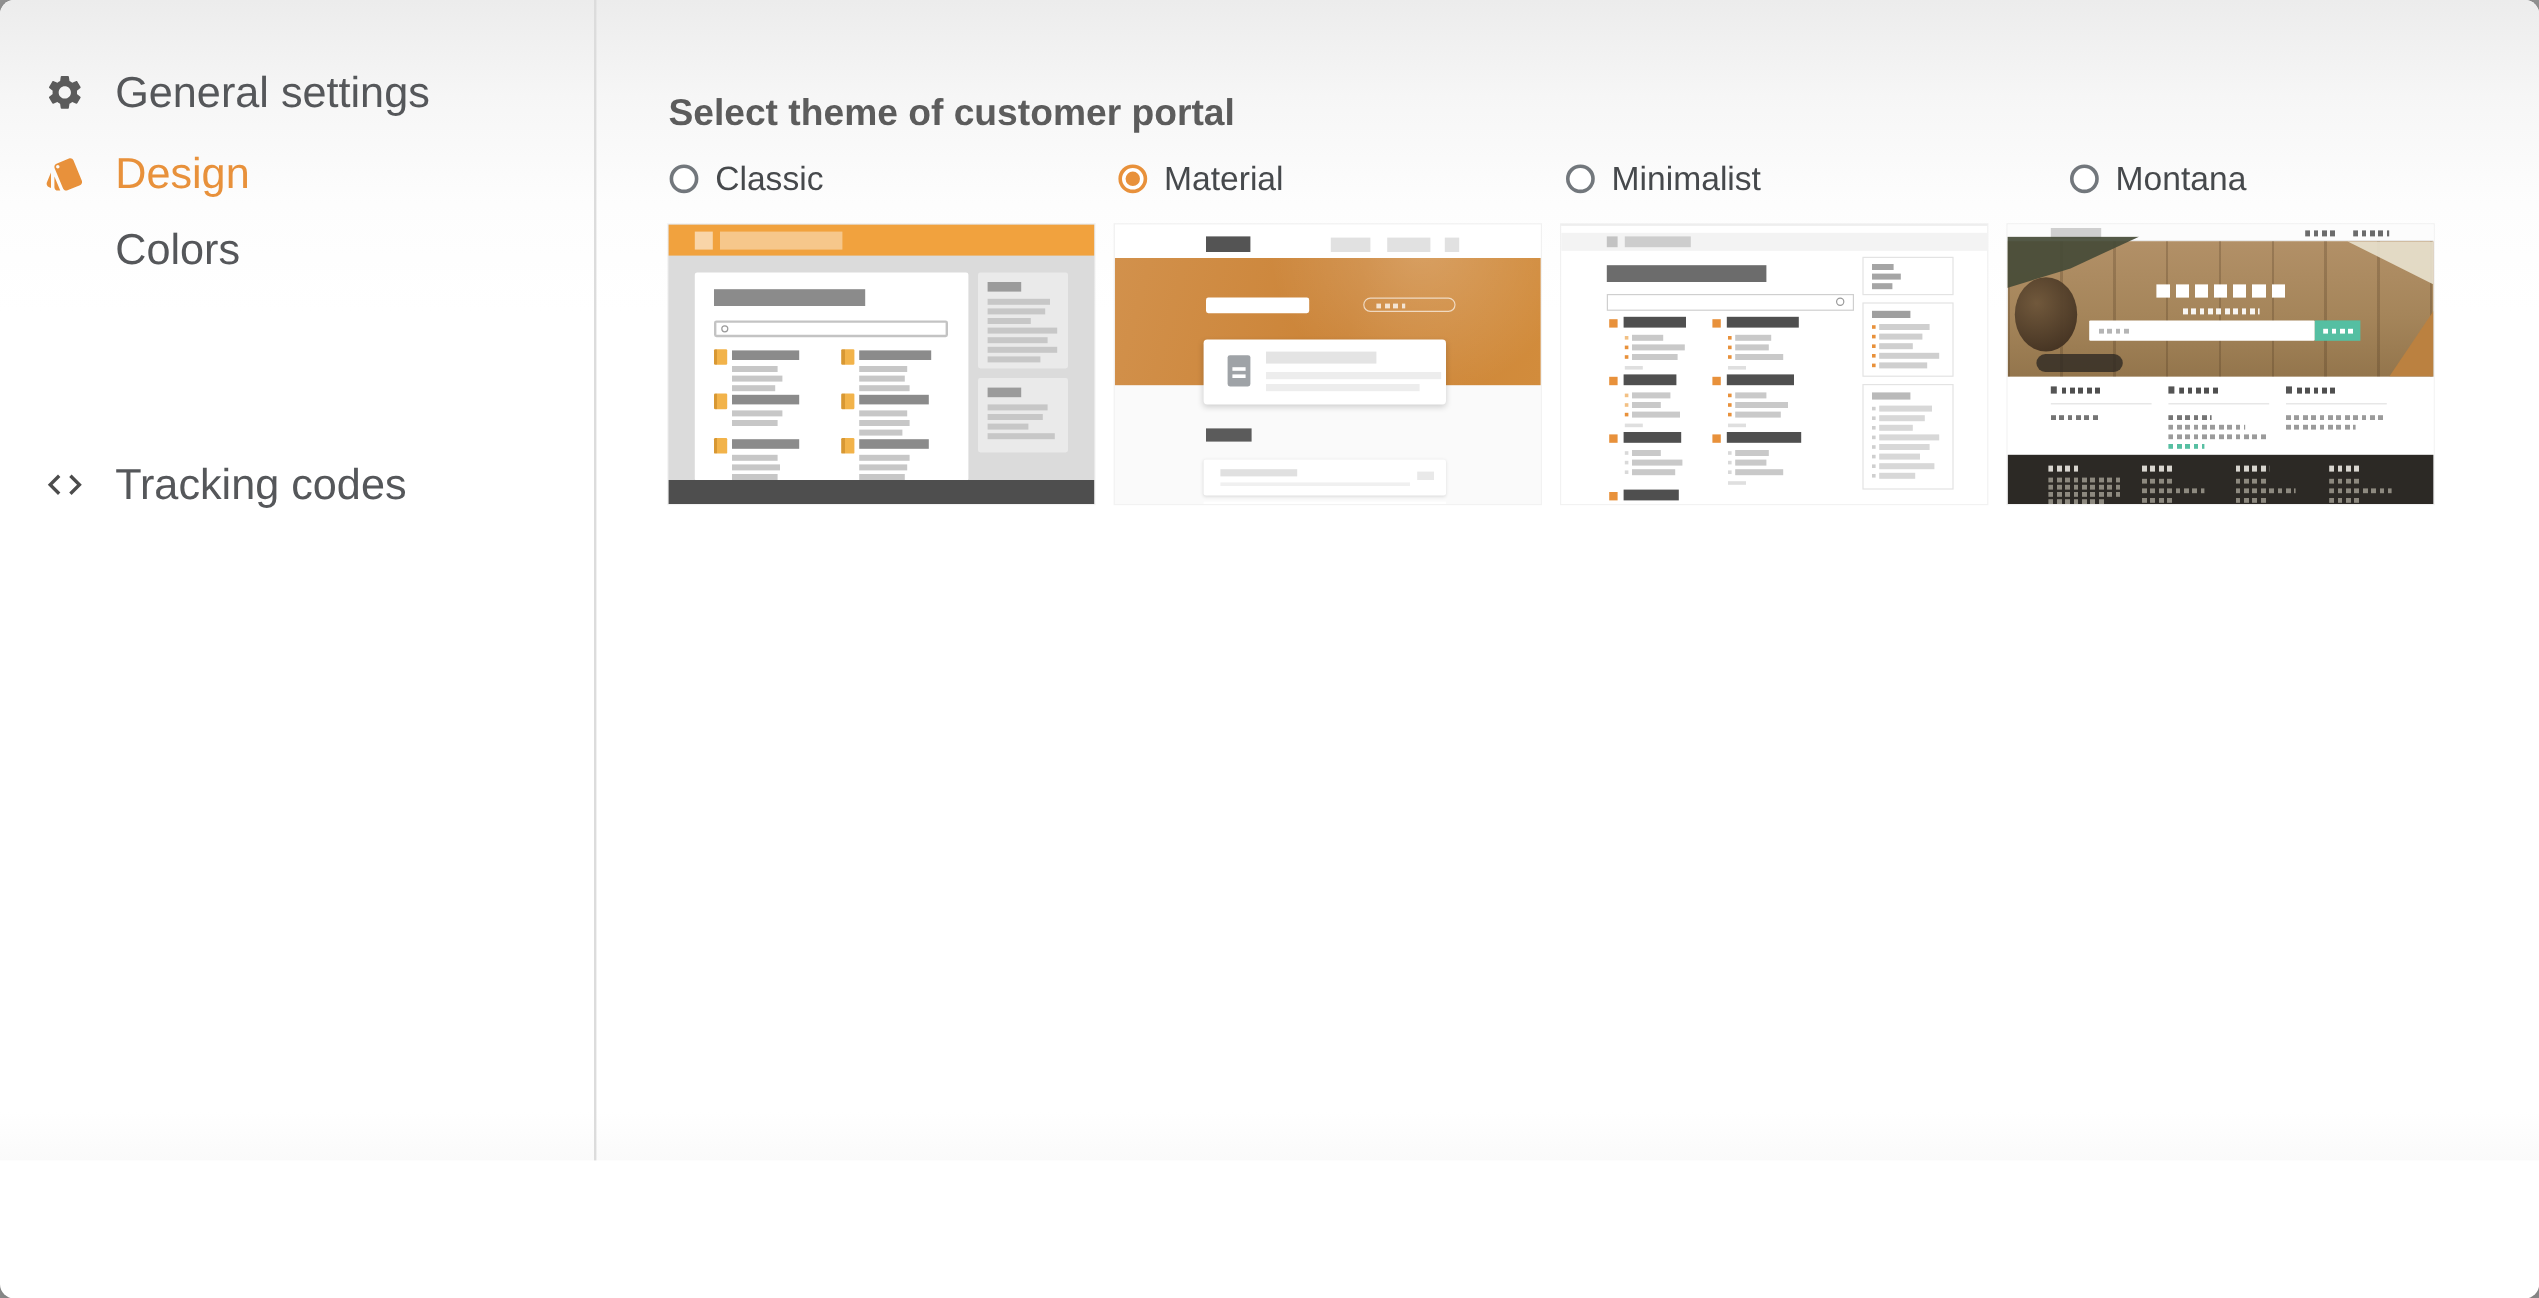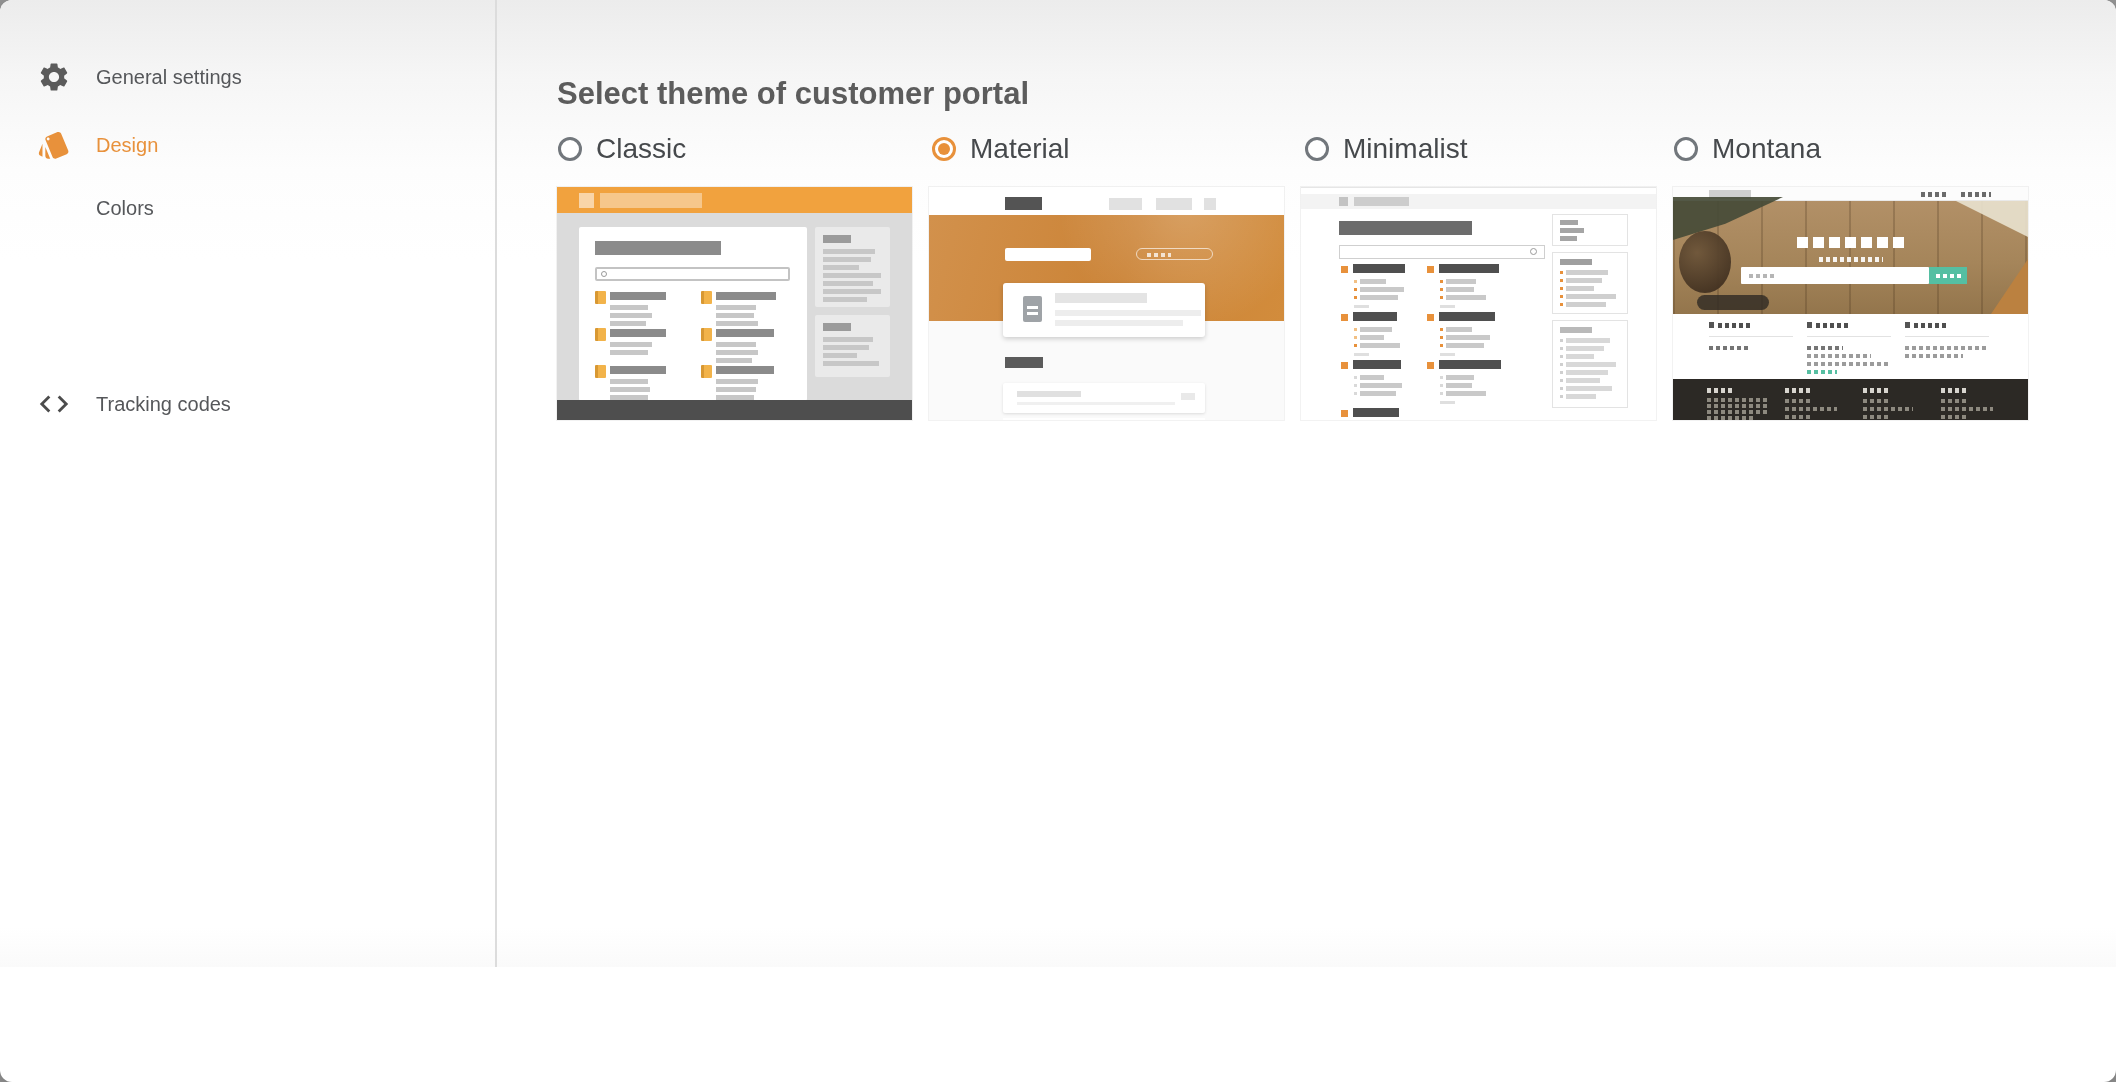--- a/index.html
+++ b/index.html
@@ -19,21 +19,21 @@
   .close-btn svg { width:32px; height:32px; fill:#6A6A6A; }
 
   
   .content { position:relative; display:flex; height:967px;
              background:linear-gradient(180deg,#ECECEC 0px,#F6F6F6 80px,#FDFDFD 170px,#FFFFFF 260px,#FFFFFF calc(100% - 40px),#FAFAFA 100%); }
   .sidebar { position:relative; width:497px; height:100%; border-right:2px solid #DCDCDC; }
   .main { position:relative; flex:1; height:100%; }
 
   
   .nav-item { position:absolute; left:0; width:100%; height:58px; display:flex; align-items:center;
-              padding-left:96px; font-size:20px; color:#55575A; cursor:pointer; }
+              padding-left:96px; font-size:36px; color:#55575A; cursor:pointer; }
   .nav-item .nav-icon { position:absolute; left:36px; top:50%; transform:translateY(-50%);
                         width:36px; height:36px; display:flex; align-items:center; justify-content:center; }
   .nav-icon svg { width:34px; height:34px; }
   .nav-item.active { color:var(--accent,#E8913B); }
 
   
   .sec-heading { position:absolute; left:60px; top:76px; font-size:31px; font-weight:bold; color:#5C5C5C; }
 
   .opt { position:absolute; top:133px; display:flex; align-items:center; gap:14px; cursor:pointer; }
   .opt-label { font-size:28px; color:#46494C; }
@@ -111,21 +111,21 @@
         <span class="opt-label">Classic</span>
       </label>
       <label class="opt" style="left:435px">
         <span class="radio checked"></span>
         <span class="opt-label">Material</span>
       </label>
       <label class="opt" style="left:808px">
         <span class="radio"></span>
         <span class="opt-label">Minimalist</span>
       </label>
-      <label class="opt" style="left:1177px">
+      <label class="opt" style="left:1228px">
         <span class="radio"></span>
         <span class="opt-label">Montana</span>
       </label>
 
       <div class="thumbs">
 
         <div class="th th-classic">
           <i style="left:0;top:0;width:355px;height:26px;background:#F1A23E">
             <i style="left:22px;top:6px;width:15px;height:15px;background:rgba(255,255,255,.55)"></i>
             <i style="left:43px;top:6px;width:102px;height:15px;background:rgba(255,255,255,.4)"></i>

